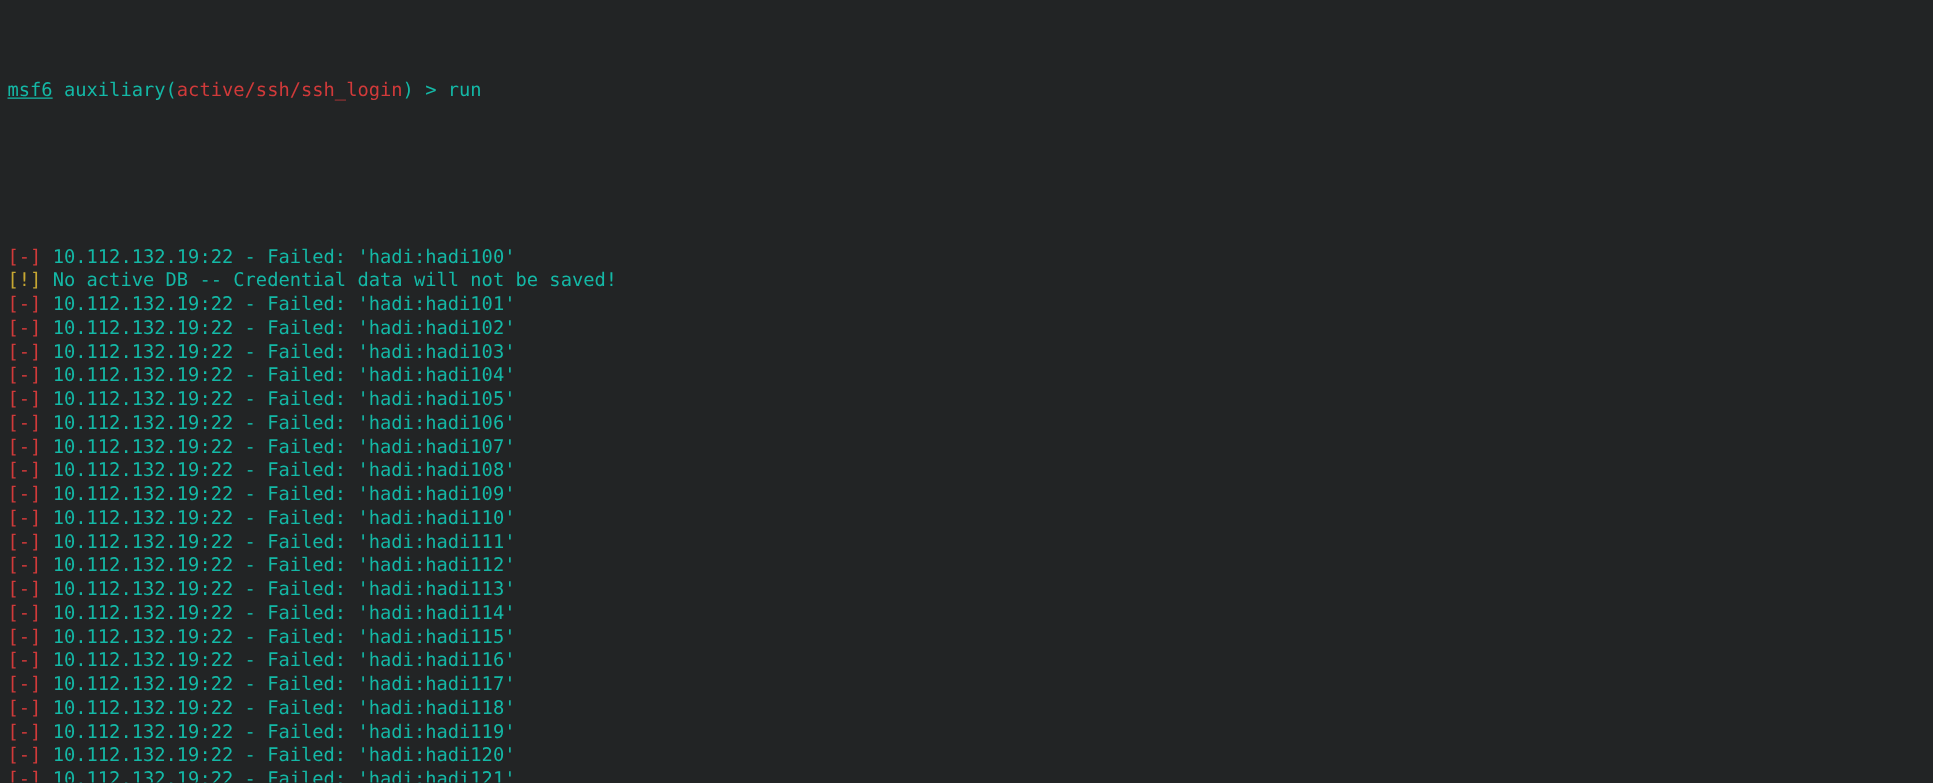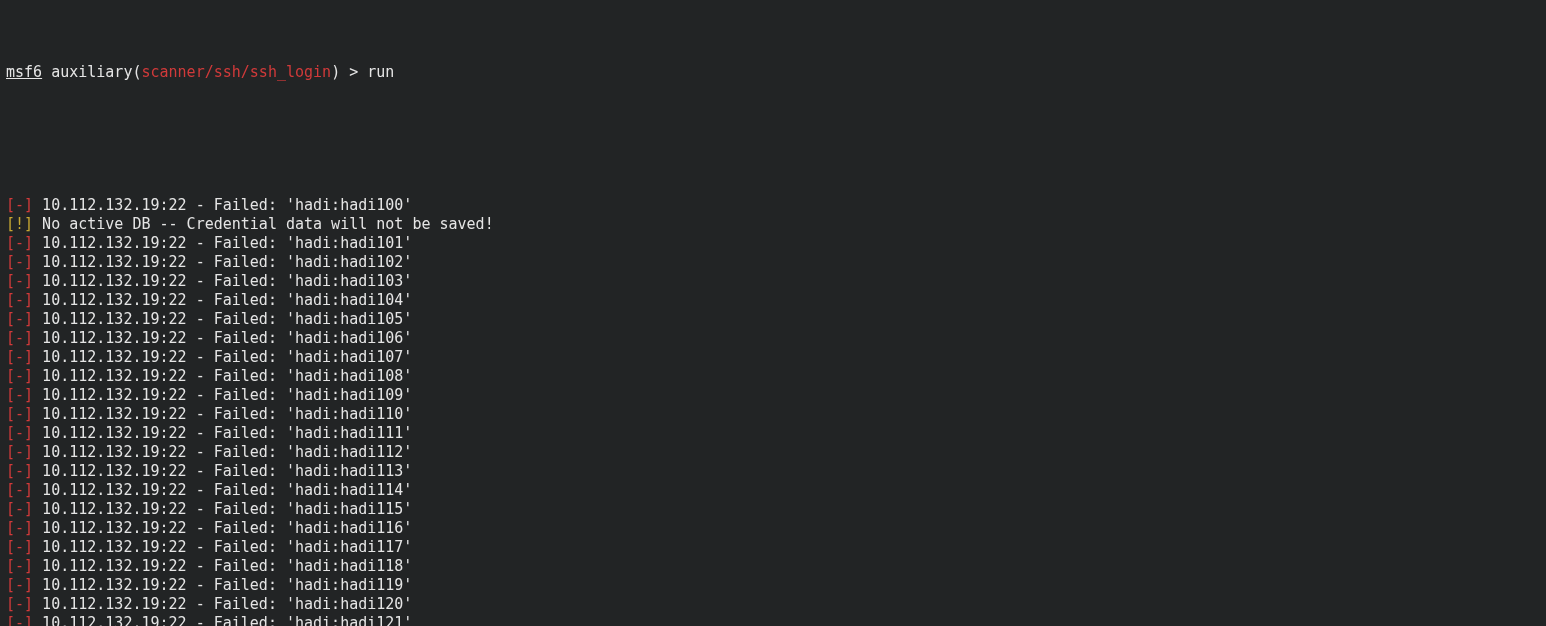--- a/index.html
+++ b/index.html
@@ -18,27 +18,27 @@
     padding: 6px 6px;
     white-space: pre;
   }
   .line {
     display: block;
     white-space: pre;
   }
   .underline { text-decoration: underline; }
   .red { color: #d13a3a; }
   .yellow { color: #c6a732; }
-  .white { color: #e5e5e5; }
+  .white { color: #14b8a6; }
 </style>
 </head>
 <body>
 
 <div class="terminal">
 
-  <span class="line"><span class="underline white">msf6</span><span class="white"> auxiliary(</span><span class="red">scanner/ssh/ssh_login</span><span class="white">) &gt; </span><span class="white">run</span></span>
+  <span class="line"><span class="underline white">msf6</span><span class="white"> auxiliary(</span><span class="red">active/ssh/ssh_login</span><span class="white">) &gt; </span><span class="white">run</span></span>
   <span class="line"> </span>
 
   <div id="lines-container"><span class="line"><span class="red">[-]</span><span class="white"> 10.112.132.19:22 - Failed: 'hadi:hadi100'</span></span><span class="line"><span class="yellow">[!]</span><span class="white"> No active DB -- Credential data will not be saved!</span></span><span class="line"><span class="red">[-]</span><span class="white"> 10.112.132.19:22 - Failed: 'hadi:hadi101'</span></span><span class="line"><span class="red">[-]</span><span class="white"> 10.112.132.19:22 - Failed: 'hadi:hadi102'</span></span><span class="line"><span class="red">[-]</span><span class="white"> 10.112.132.19:22 - Failed: 'hadi:hadi103'</span></span><span class="line"><span class="red">[-]</span><span class="white"> 10.112.132.19:22 - Failed: 'hadi:hadi104'</span></span><span class="line"><span class="red">[-]</span><span class="white"> 10.112.132.19:22 - Failed: 'hadi:hadi105'</span></span><span class="line"><span class="red">[-]</span><span class="white"> 10.112.132.19:22 - Failed: 'hadi:hadi106'</span></span><span class="line"><span class="red">[-]</span><span class="white"> 10.112.132.19:22 - Failed: 'hadi:hadi107'</span></span><span class="line"><span class="red">[-]</span><span class="white"> 10.112.132.19:22 - Failed: 'hadi:hadi108'</span></span><span class="line"><span class="red">[-]</span><span class="white"> 10.112.132.19:22 - Failed: 'hadi:hadi109'</span></span><span class="line"><span class="red">[-]</span><span class="white"> 10.112.132.19:22 - Failed: 'hadi:hadi110'</span></span><span class="line"><span class="red">[-]</span><span class="white"> 10.112.132.19:22 - Failed: 'hadi:hadi111'</span></span><span class="line"><span class="red">[-]</span><span class="white"> 10.112.132.19:22 - Failed: 'hadi:hadi112'</span></span><span class="line"><span class="red">[-]</span><span class="white"> 10.112.132.19:22 - Failed: 'hadi:hadi113'</span></span><span class="line"><span class="red">[-]</span><span class="white"> 10.112.132.19:22 - Failed: 'hadi:hadi114'</span></span><span class="line"><span class="red">[-]</span><span class="white"> 10.112.132.19:22 - Failed: 'hadi:hadi115'</span></span><span class="line"><span class="red">[-]</span><span class="white"> 10.112.132.19:22 - Failed: 'hadi:hadi116'</span></span><span class="line"><span class="red">[-]</span><span class="white"> 10.112.132.19:22 - Failed: 'hadi:hadi117'</span></span><span class="line"><span class="red">[-]</span><span class="white"> 10.112.132.19:22 - Failed: 'hadi:hadi118'</span></span><span class="line"><span class="red">[-]</span><span class="white"> 10.112.132.19:22 - Failed: 'hadi:hadi119'</span></span><span class="line"><span class="red">[-]</span><span class="white"> 10.112.132.19:22 - Failed: 'hadi:hadi120'</span></span><span class="line"><span class="red">[-]</span><span class="white"> 10.112.132.19:22 - Failed: 'hadi:hadi121'</span></span></div>
 
   
 
 </div>
 
 </body></html>

